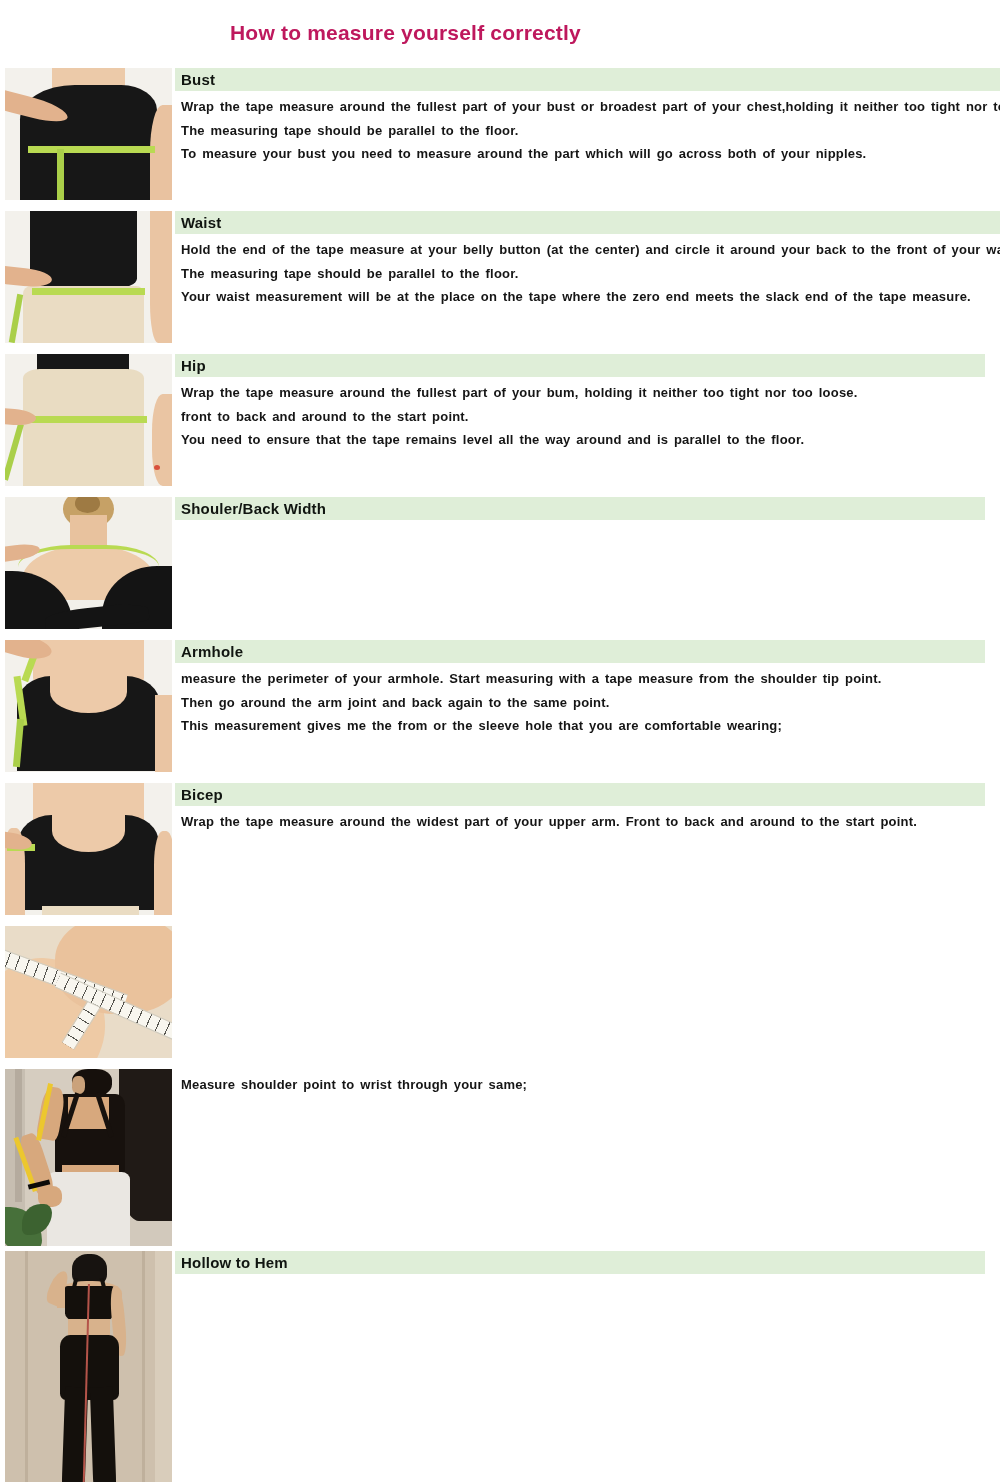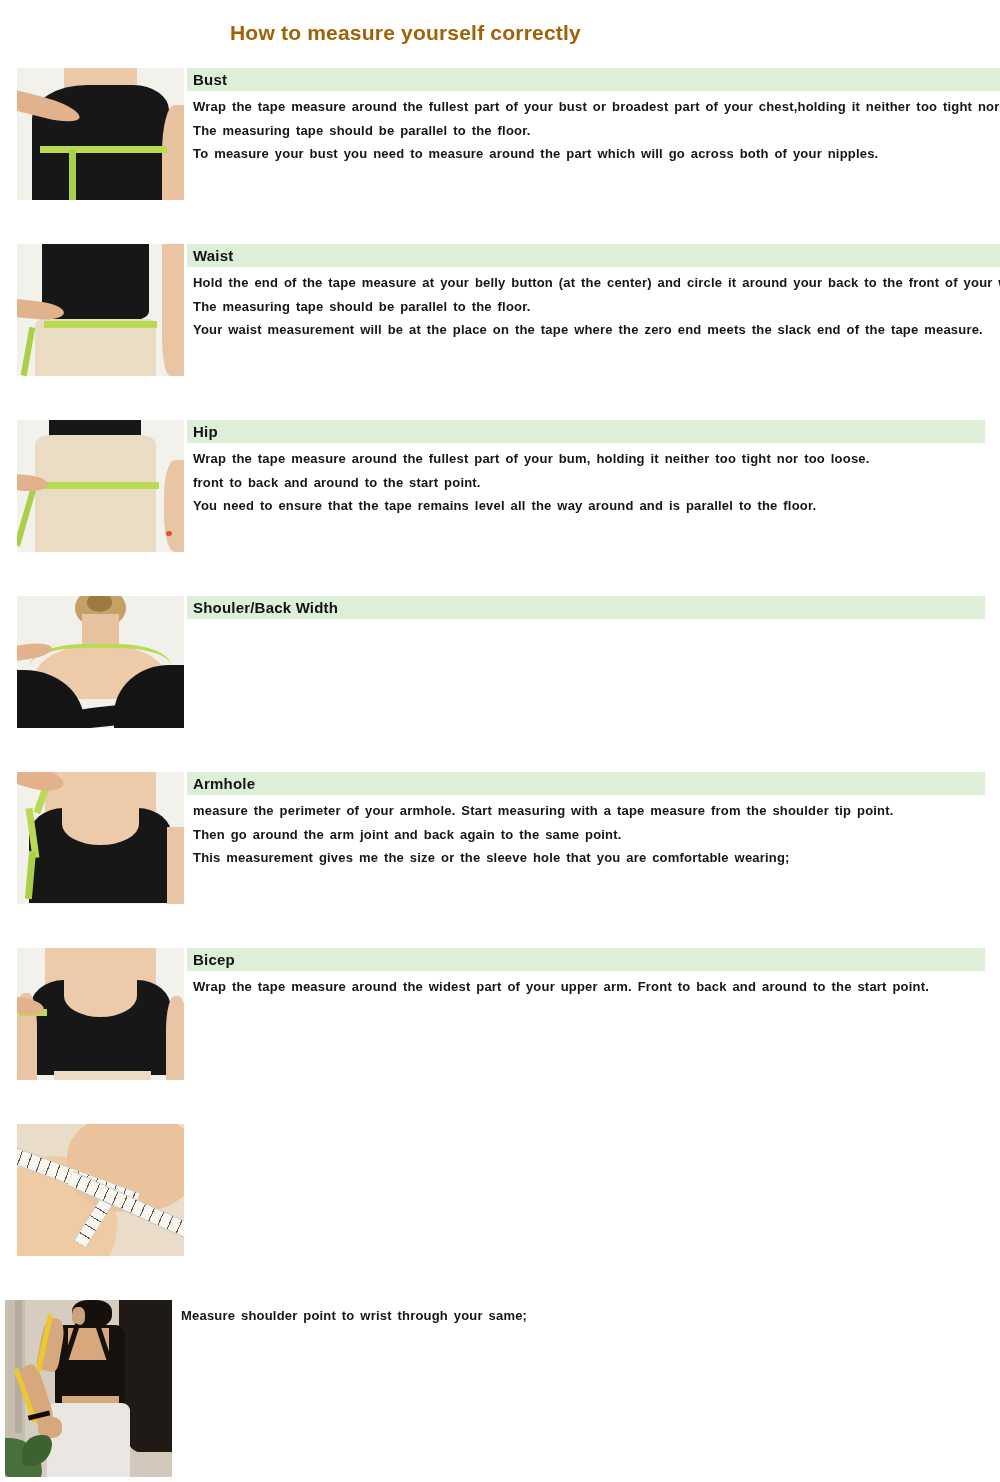--- a/index.html
+++ b/index.html
@@ -1,25 +1,25 @@
 <!DOCTYPE html>
 <html><head>
 <meta charset="utf-8">
 <style>
   html,body{margin:0;padding:0;background:#fff;}
   body{font-family:"Liberation Sans", sans-serif;}
   #page{width:1000px;height:1482px;background:#fff;overflow:hidden;}
 
   
   .title-bar{height:68px;box-sizing:border-box;padding:21px 0 0 230px;}
-  .title-bar h1{margin:0;font-size:21px;font-weight:bold;color:#a16207;letter-spacing:0.2px;}
+  .title-bar h1{margin:0;font-size:21px;font-weight:bold;color:#be185d;letter-spacing:0.2px;}
 
   
   .row{display:flex;align-items:flex-start;}
-  .row.h-std{height:176px;padding-left:12px;}
+  .row.h-std{height:143px;}
   .row.h-tall{height:182px;}
   .row.h-last{height:273px;}
   .photo-col{width:172px;box-sizing:border-box;padding-left:5px;flex:none;}
   .content{flex:1;box-sizing:border-box;padding-right:15px;margin-left:3px;}
   .band{height:23px;background:#dfeed8;line-height:23px;padding-left:6px;}
   .band span{font-size:15px;font-weight:bold;color:#101510;letter-spacing:0.2px;}
   .content p.line{margin:0;padding-left:6px;font-size:13px;font-weight:bold;color:#151515;
     line-height:23.5px;word-spacing:2px;letter-spacing:0.2px;white-space:nowrap;}
   .content p.line:first-of-type{margin-top:4px;}
 
@@ -245,21 +245,21 @@
         <div class="p5-t3"></div>
         <div class="p5-armL"></div>
       </div>
     </div>
     <div class="content">
       <div class="band">
         <span>Armhole</span>
       </div>
       <p class="line">measure the perimeter of your armhole. Start measuring with a tape measure from the shoulder tip point.</p>
       <p class="line">Then go around the arm joint and back again to the same point.</p>
-      <p class="line">This measurement gives me the size or the sleeve hole that you are comfortable wearing;</p>
+      <p class="line">This measurement gives me the from or the sleeve hole that you are comfortable wearing;</p>
     </div>
   </div>
 
   <div class="row h-std">
     <div class="photo-col">
       <div class="ph">
         <div class="p6-chest"></div>
         <div class="p6-top"></div>
         <div class="p6-scoop"></div>
         <div class="p6-armL"></div>

